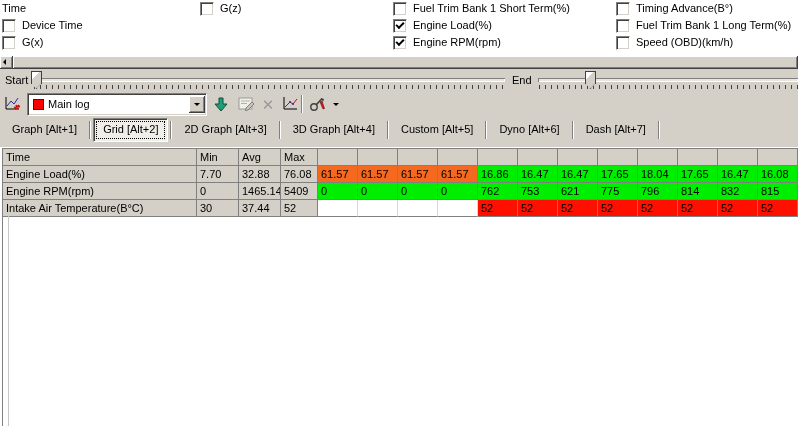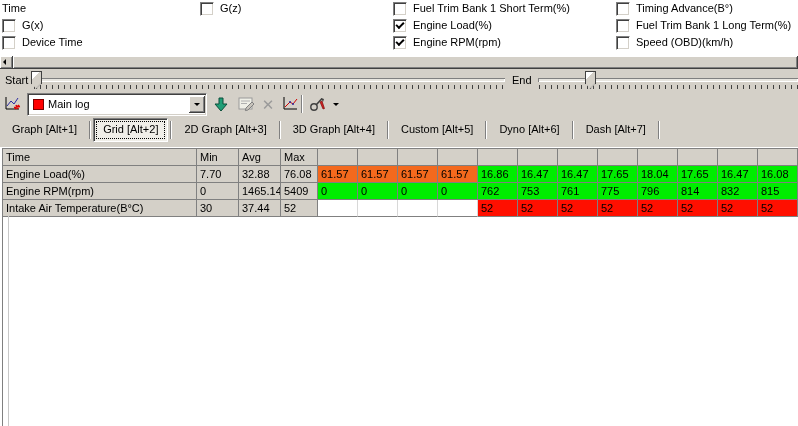--- a/index.html
+++ b/index.html
@@ -94,25 +94,25 @@
 </head>
 <body>
 
 <div id="param-panel">
     <div class="cb-col col0">
       <div class="cb-item no-cb">
         <div class="cb-label">Time</div>
       </div>
       <div class="cb-item">
         <div class="cb"></div>
+        <div class="cb-label">Device Time</div>
+      </div>
+      <div class="cb-item">
+        <div class="cb"></div>
         <div class="cb-label">G(x)</div>
-      </div>
-      <div class="cb-item">
-        <div class="cb"></div>
-        <div class="cb-label">Device Time</div>
       </div>
     </div>
     <div class="cb-col col1">
       <div class="cb-item">
         <div class="cb"></div>
         <div class="cb-label">G(z)</div>
       </div>
     </div>
     <div class="cb-col col2">
       <div class="cb-item">
@@ -276,21 +276,21 @@
     <div class="cell lcell">Engine RPM(rpm)</div>
     <div class="cell lcell">0</div>
     <div class="cell lcell">1465.14</div>
     <div class="cell lcell">5409</div>
     <div class="cell c-green">0</div>
     <div class="cell c-green">0</div>
     <div class="cell c-green">0</div>
     <div class="cell c-green">0</div>
     <div class="cell c-green">762</div>
     <div class="cell c-green">753</div>
-    <div class="cell c-green">761</div>
+    <div class="cell c-green">621</div>
     <div class="cell c-green">775</div>
     <div class="cell c-green">796</div>
     <div class="cell c-green">814</div>
     <div class="cell c-green">832</div>
     <div class="cell c-green">815</div>
     <div class="cell lcell">Intake Air Temperature(B°C)</div>
     <div class="cell lcell">30</div>
     <div class="cell lcell">37.44</div>
     <div class="cell lcell">52</div>
     <div class="cell c-none"></div>

